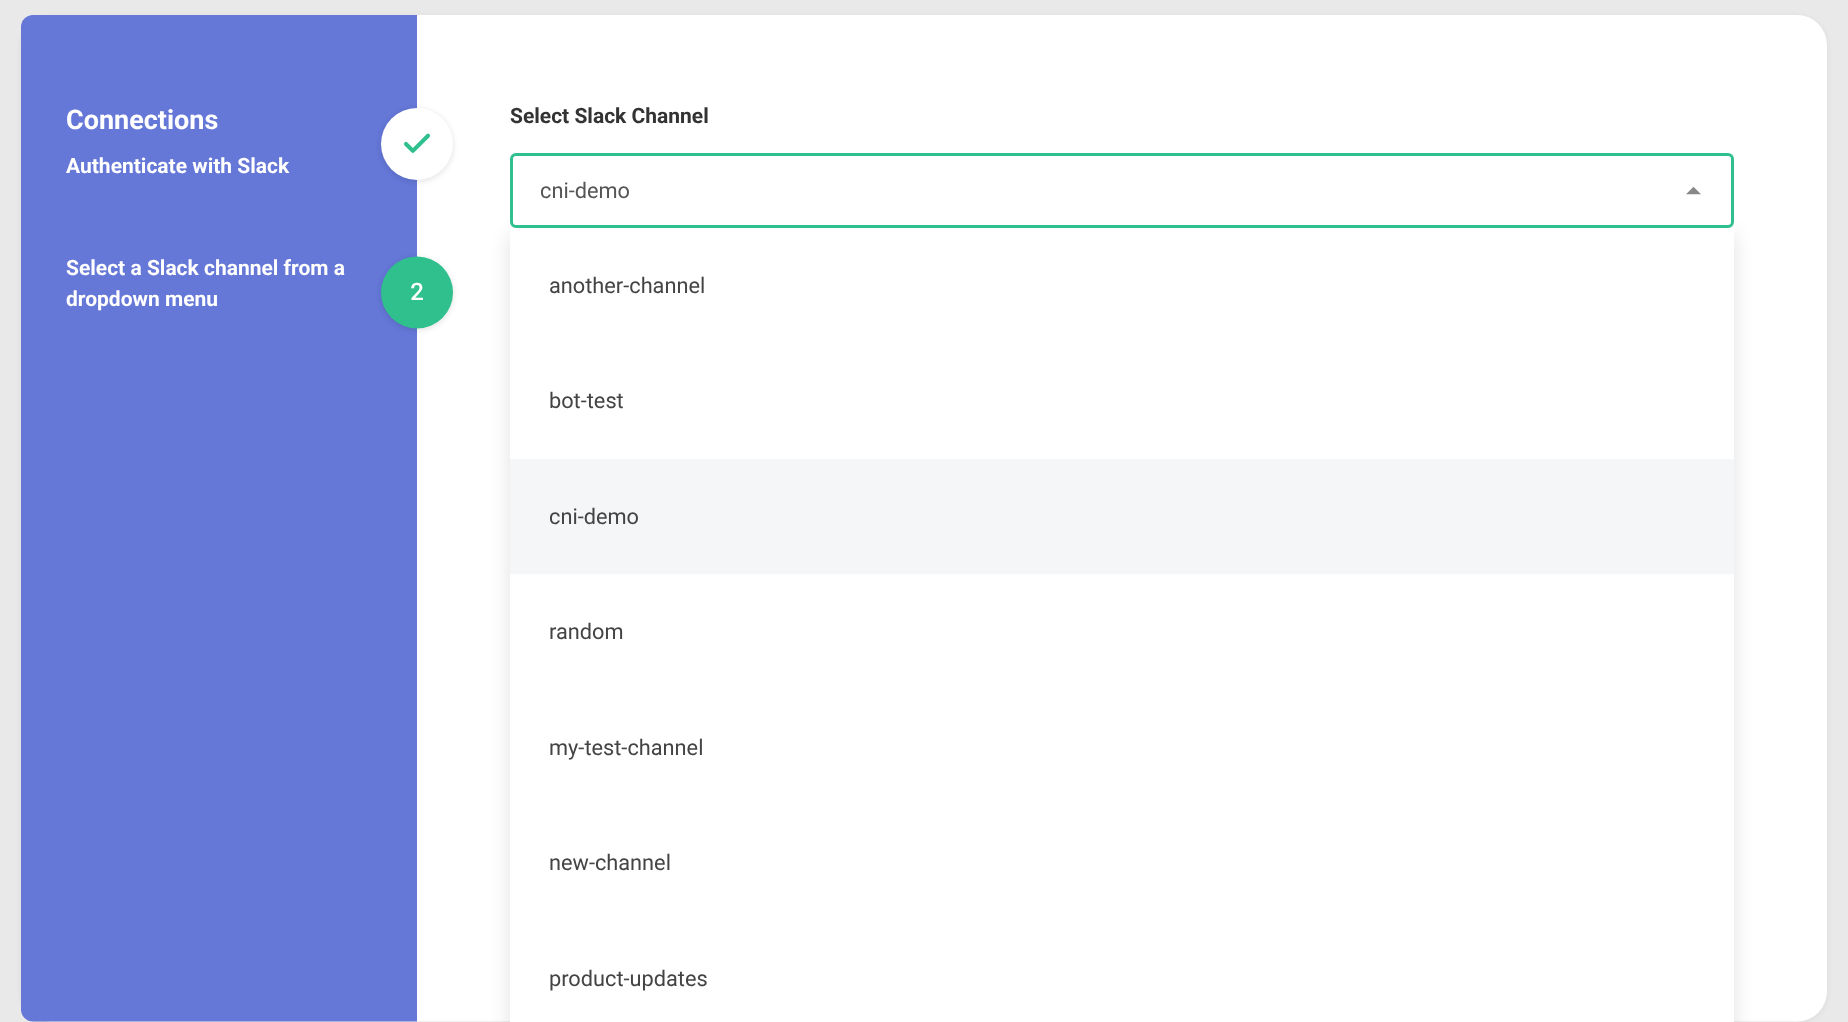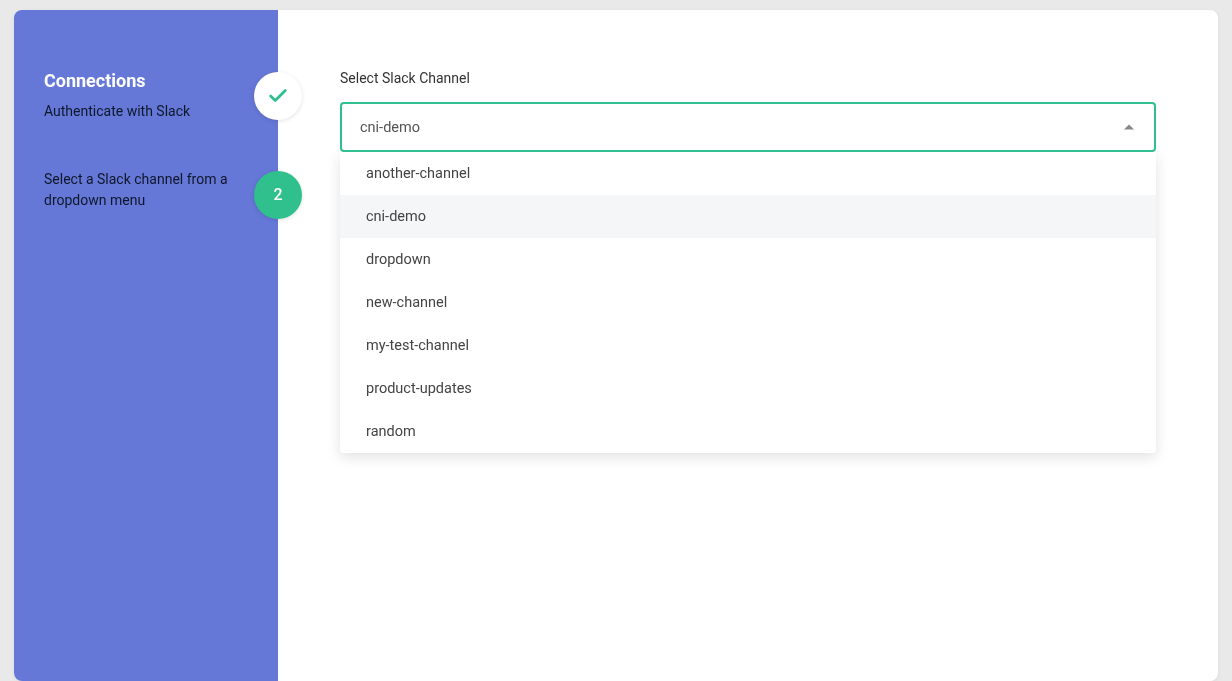--- a/index.html
+++ b/index.html
@@ -10,21 +10,21 @@
       height: 681px;
       overflow: hidden;
     }
     .app-card {
       position: absolute;
       left: 14px;
       top: 10px;
       right: 14px;
       bottom: 0;
       background: #fff;
-      border-radius: 8px;
+      border-radius: 20px;
       box-shadow: 0 1px 4px rgba(0,0,0,0.06);
       display: flex;
     }
     .sidebar {
       width: 264px;
       background: #6577d7;
       border-top-left-radius: 8px;
       border-bottom-left-radius: 8px;
       padding: 60px 24px 24px 30px;
       color: #fff;
@@ -40,43 +40,44 @@
       margin-bottom: 46px;
     }
     .step-title {
       font-size: 18px;
       font-weight: 700;
       color: #fff;
       margin-bottom: 10px;
     }
     .step-desc {
       font-size: 14px;
-      color: #0f172a;
+      color: #ffffff;
       line-height: 1.55;
       max-width: 200px;
+      font-weight: bold;
     }
     .step-badge {
       position: absolute;
       right: -48px;
       width: 48px;
       height: 48px;
       border-radius: 50%;
       display: flex;
       align-items: center;
       justify-content: center;
       font-size: 16px;
       font-weight: 500;
       box-shadow: 0 1px 4px rgba(0,0,0,0.12);
     }
     .badge-complete { background: #fff; color: #2fc08e; top: 2px; }
     .badge-active   { background: #2fc08e; color: #fff; top: 2px; }
     .badge-pending  { background: #fff; color: #333; top: -6px; }
     .field-label {
       font-size: 14px;
-      font-weight: 400;
+      font-weight: 700;
       color: #333;
       margin-bottom: 16px;
     }
     .select-box {
       height: 50px;
       width: 100%;
       border: 2px solid #2fc08e;
       border-radius: 4px;
       display: flex;
       align-items: center;
@@ -99,21 +100,21 @@
     }
     .dropdown-panel {
       margin-top: 0;
       width: 100%;
       background: #fff;
       box-shadow: 0 4px 14px rgba(0,0,0,0.12);
       border-radius: 0 0 4px 4px;
       overflow: hidden;
     }
     .dropdown-option {
-      padding: 13px 26px;
+      padding: 30px 26px;
       font-size: 14.5px;
       color: #444;
       cursor: pointer;
       background: #fff;
     }
     .dropdown-option.selected { background: #f4f6f7; }
   </style>
 </head>
 <body>
 
@@ -141,21 +142,22 @@
   <main class="main">
     <div class="field-label">Select Slack Channel</div>
 
     <div class="select-box">
       <span>cni-demo</span>
       <span class="select-arrow"></span>
     </div>
 
     <div class="dropdown-panel" id="dropdown-panel">
         <div class="dropdown-option">another-channel</div>
+        <div class="dropdown-option">bot-test</div>
         <div class="dropdown-option selected">cni-demo</div>
-        <div class="dropdown-option">dropdown</div>
+        <div class="dropdown-option">random</div>
+        <div class="dropdown-option">my-test-channel</div>
         <div class="dropdown-option">new-channel</div>
-        <div class="dropdown-option">my-test-channel</div>
         <div class="dropdown-option">product-updates</div>
         <div class="dropdown-option">random</div>
       </div>
   </main>
 </div>
 
 </body></html>

